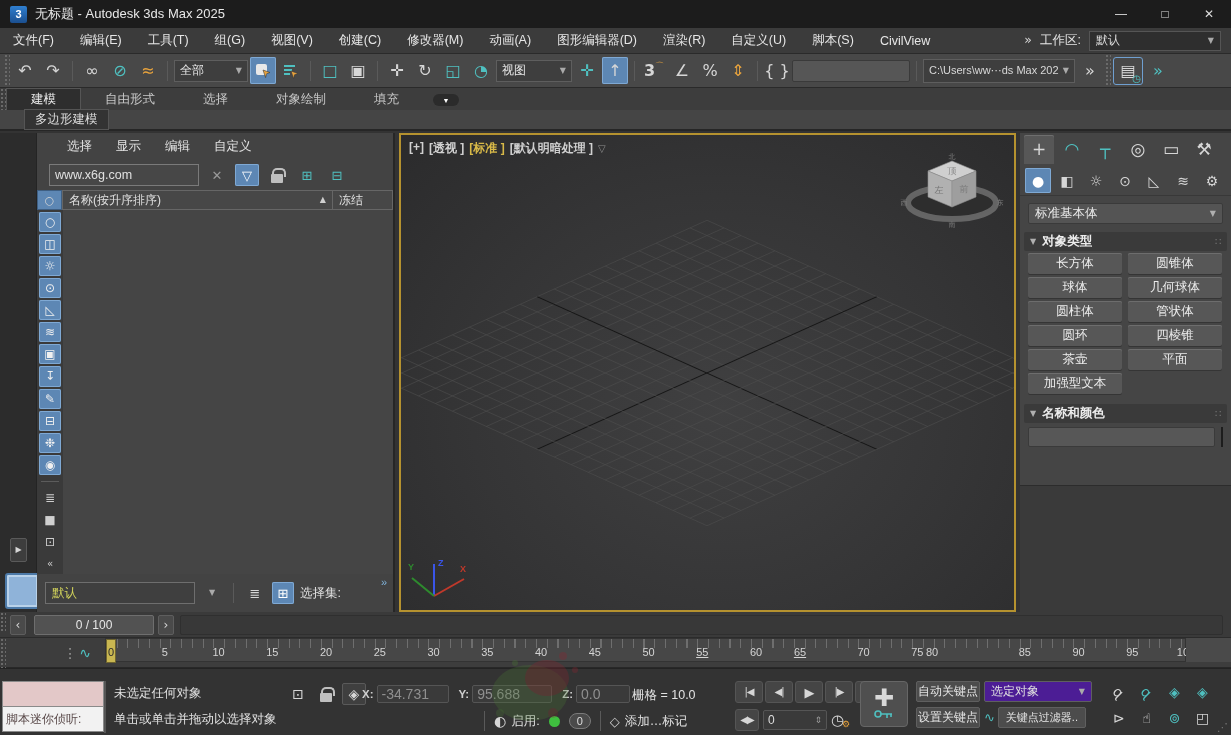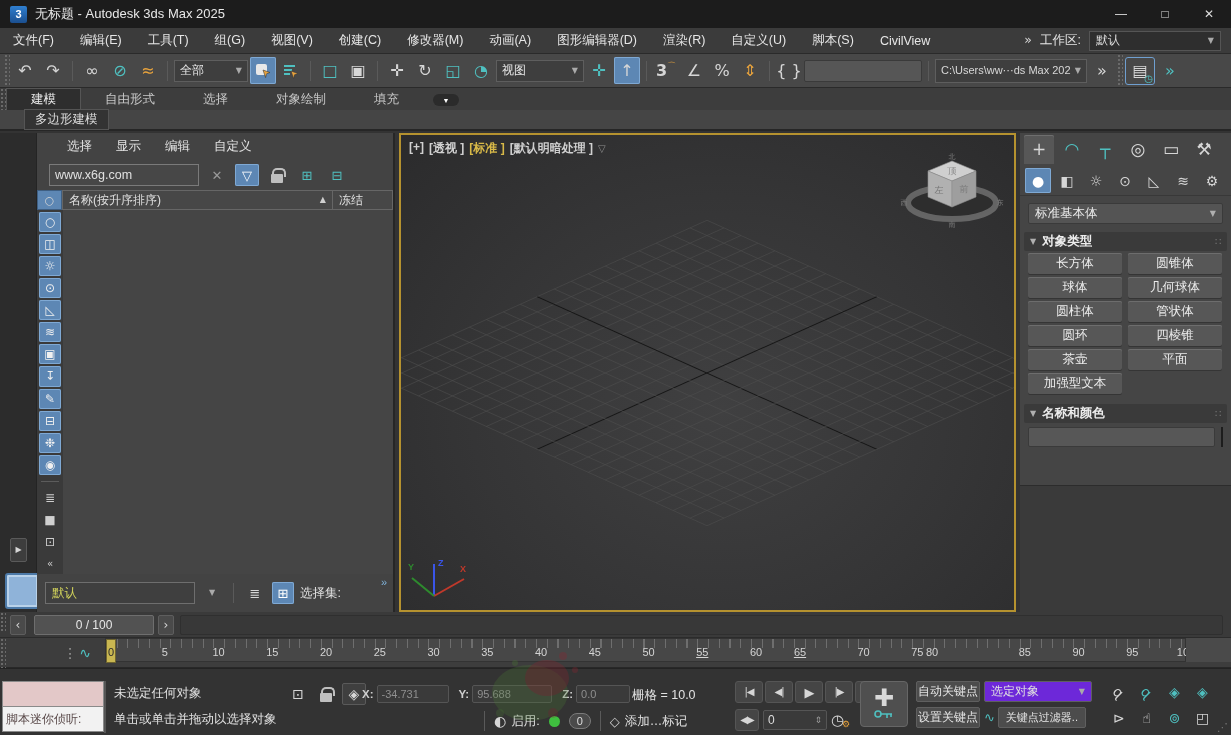--- a/index.html
+++ b/index.html
@@ -116,27 +116,27 @@
 
 .statusbar{left:0;top:668px;width:1231px;height:67px;background:#333;border-top:1px solid #232323;font-size:12.5px}
 .listener{position:absolute;left:2px;top:12px;width:104px;height:52px;border-right:2px solid #555}
 .lpink{height:26px;background:#e3c8c8;border:1px solid #8a8a8a}
 .lwhite{height:25px;background:#f2f2f2;border:1px solid #8a8a8a;border-top:none;color:#5a4a4a;font-size:12px;display:flex;align-items:center;padding:0 3px;white-space:nowrap;overflow:hidden}
 .srow1{position:absolute;left:114px;top:16px;display:flex;align-items:center}
 .srow2{position:absolute;left:114px;top:42px;display:flex;align-items:center}
 .stxt{color:#e2e2e2}
 .mbtn{width:24px;height:22px;border-radius:2px;font-size:14px}
 .coordlbl{font-size:11.5px;font-weight:bold;color:#cfcfcf;margin:0 3px 0 10px}
-.coordfld{height:18px;background:#3a3a3a;border:1px solid #555;border-radius:2px;color:#8f8f8f;font-size:11px;display:flex;align-items:center;padding:0 4px}
+.coordfld{height:18px;background:#3a3a3a;border:1px solid #555;border-radius:2px;color:#8f8f8f;font-size:14px;display:flex;align-items:center;padding:0 4px}
 .playgrp{position:absolute;left:735px;top:12px;display:flex;gap:2px}
 .pbtn{width:28px;height:22px;background:#454545;border:1px solid #555;border-radius:3px;font-size:10px;letter-spacing:-1px}
 .keybtn{position:absolute;left:860px;top:12px;width:48px;height:46px;background:#4f4f4f;border:1px solid #666;border-radius:4px;display:flex;flex-direction:column;align-items:center;justify-content:center}
 .keybtn .plus{font-size:24px;color:#d8d8d8;line-height:0.8}
 .kbtn{height:21px;background:#4c4c4c;border:1px solid #5f5f5f;border-radius:2px;display:flex;align-items:center;justify-content:center;color:#e5e5e5;font-size:12px}
-.seldrop{position:absolute;left:984px;top:12px;width:108px;height:21px;background:#6d28d9;border:1px solid #5f5f5f;border-radius:2px;display:flex;align-items:center;padding:0 6px;font-size:12px}
+.seldrop{position:absolute;left:984px;top:12px;width:108px;height:21px;background:#4c1d95;border:1px solid #5f5f5f;border-radius:2px;display:flex;align-items:center;padding:0 6px;font-size:12px}
 .seldrop .ico{margin-left:auto;font-size:8px;color:#aaa}
 .navgrp1{position:absolute;left:1106px;top:12px;display:flex;gap:3px}
 .navgrp2{position:absolute;left:1106px;top:38px;display:flex;gap:3px}
 .nbtn{width:25px;height:22px;border-radius:2px;font-size:14px}
 .rot45{transform:rotate(45deg);display:inline-block}
 .spinner{width:64px;height:20px;background:#3a3a3a;border:1px solid #555;border-radius:2px;display:flex;align-items:center;padding:0 4px;font-size:12px;color:#ddd}
 .spinner .ico{margin-left:auto;font-size:9px;color:#9a9a9a}
 .pill{min-width:22px;height:16px;background:#4a4a4a;border:1px solid #7a7a7a;border-radius:8px;display:flex;align-items:center;justify-content:center;font-size:11px;color:#ddd;padding:0 4px}
 .gdot{width:11px;height:11px;border-radius:50%;background:#3fbf3f;margin:0 4px}
 .resizegrip{position:absolute;right:3px;bottom:2px;color:#777;font-size:11px}
@@ -205,21 +205,21 @@
       </svg>
   </span>
   <div class="vsep"></div>
   <span class="ico tbtn teal">□</span>
   <span class="ico tbtn">▣</span>
   <div class="vsep"></div>
   <span class="ico tbtn">✛</span>
   <span class="ico tbtn">↻</span>
   <span class="ico tbtn teal">◱</span>
   <span class="ico tbtn teal">◔</span>
-  <div class="tcombo" style="width:88px">
+  <div class="tcombo" style="width:76px">
     <span>视图</span>
     <span class="ico">▼</span>
   </div>
   <span class="ico tbtn teal">✛</span>
   <span class="ico tbtn active">↑</span>
   <div class="vsep"></div>
   <span class="ico tbtn">
       <b>3</b>
       <span class="orange" style="font-size:9px;margin-top:-8px">⌒</span>
     </span>

